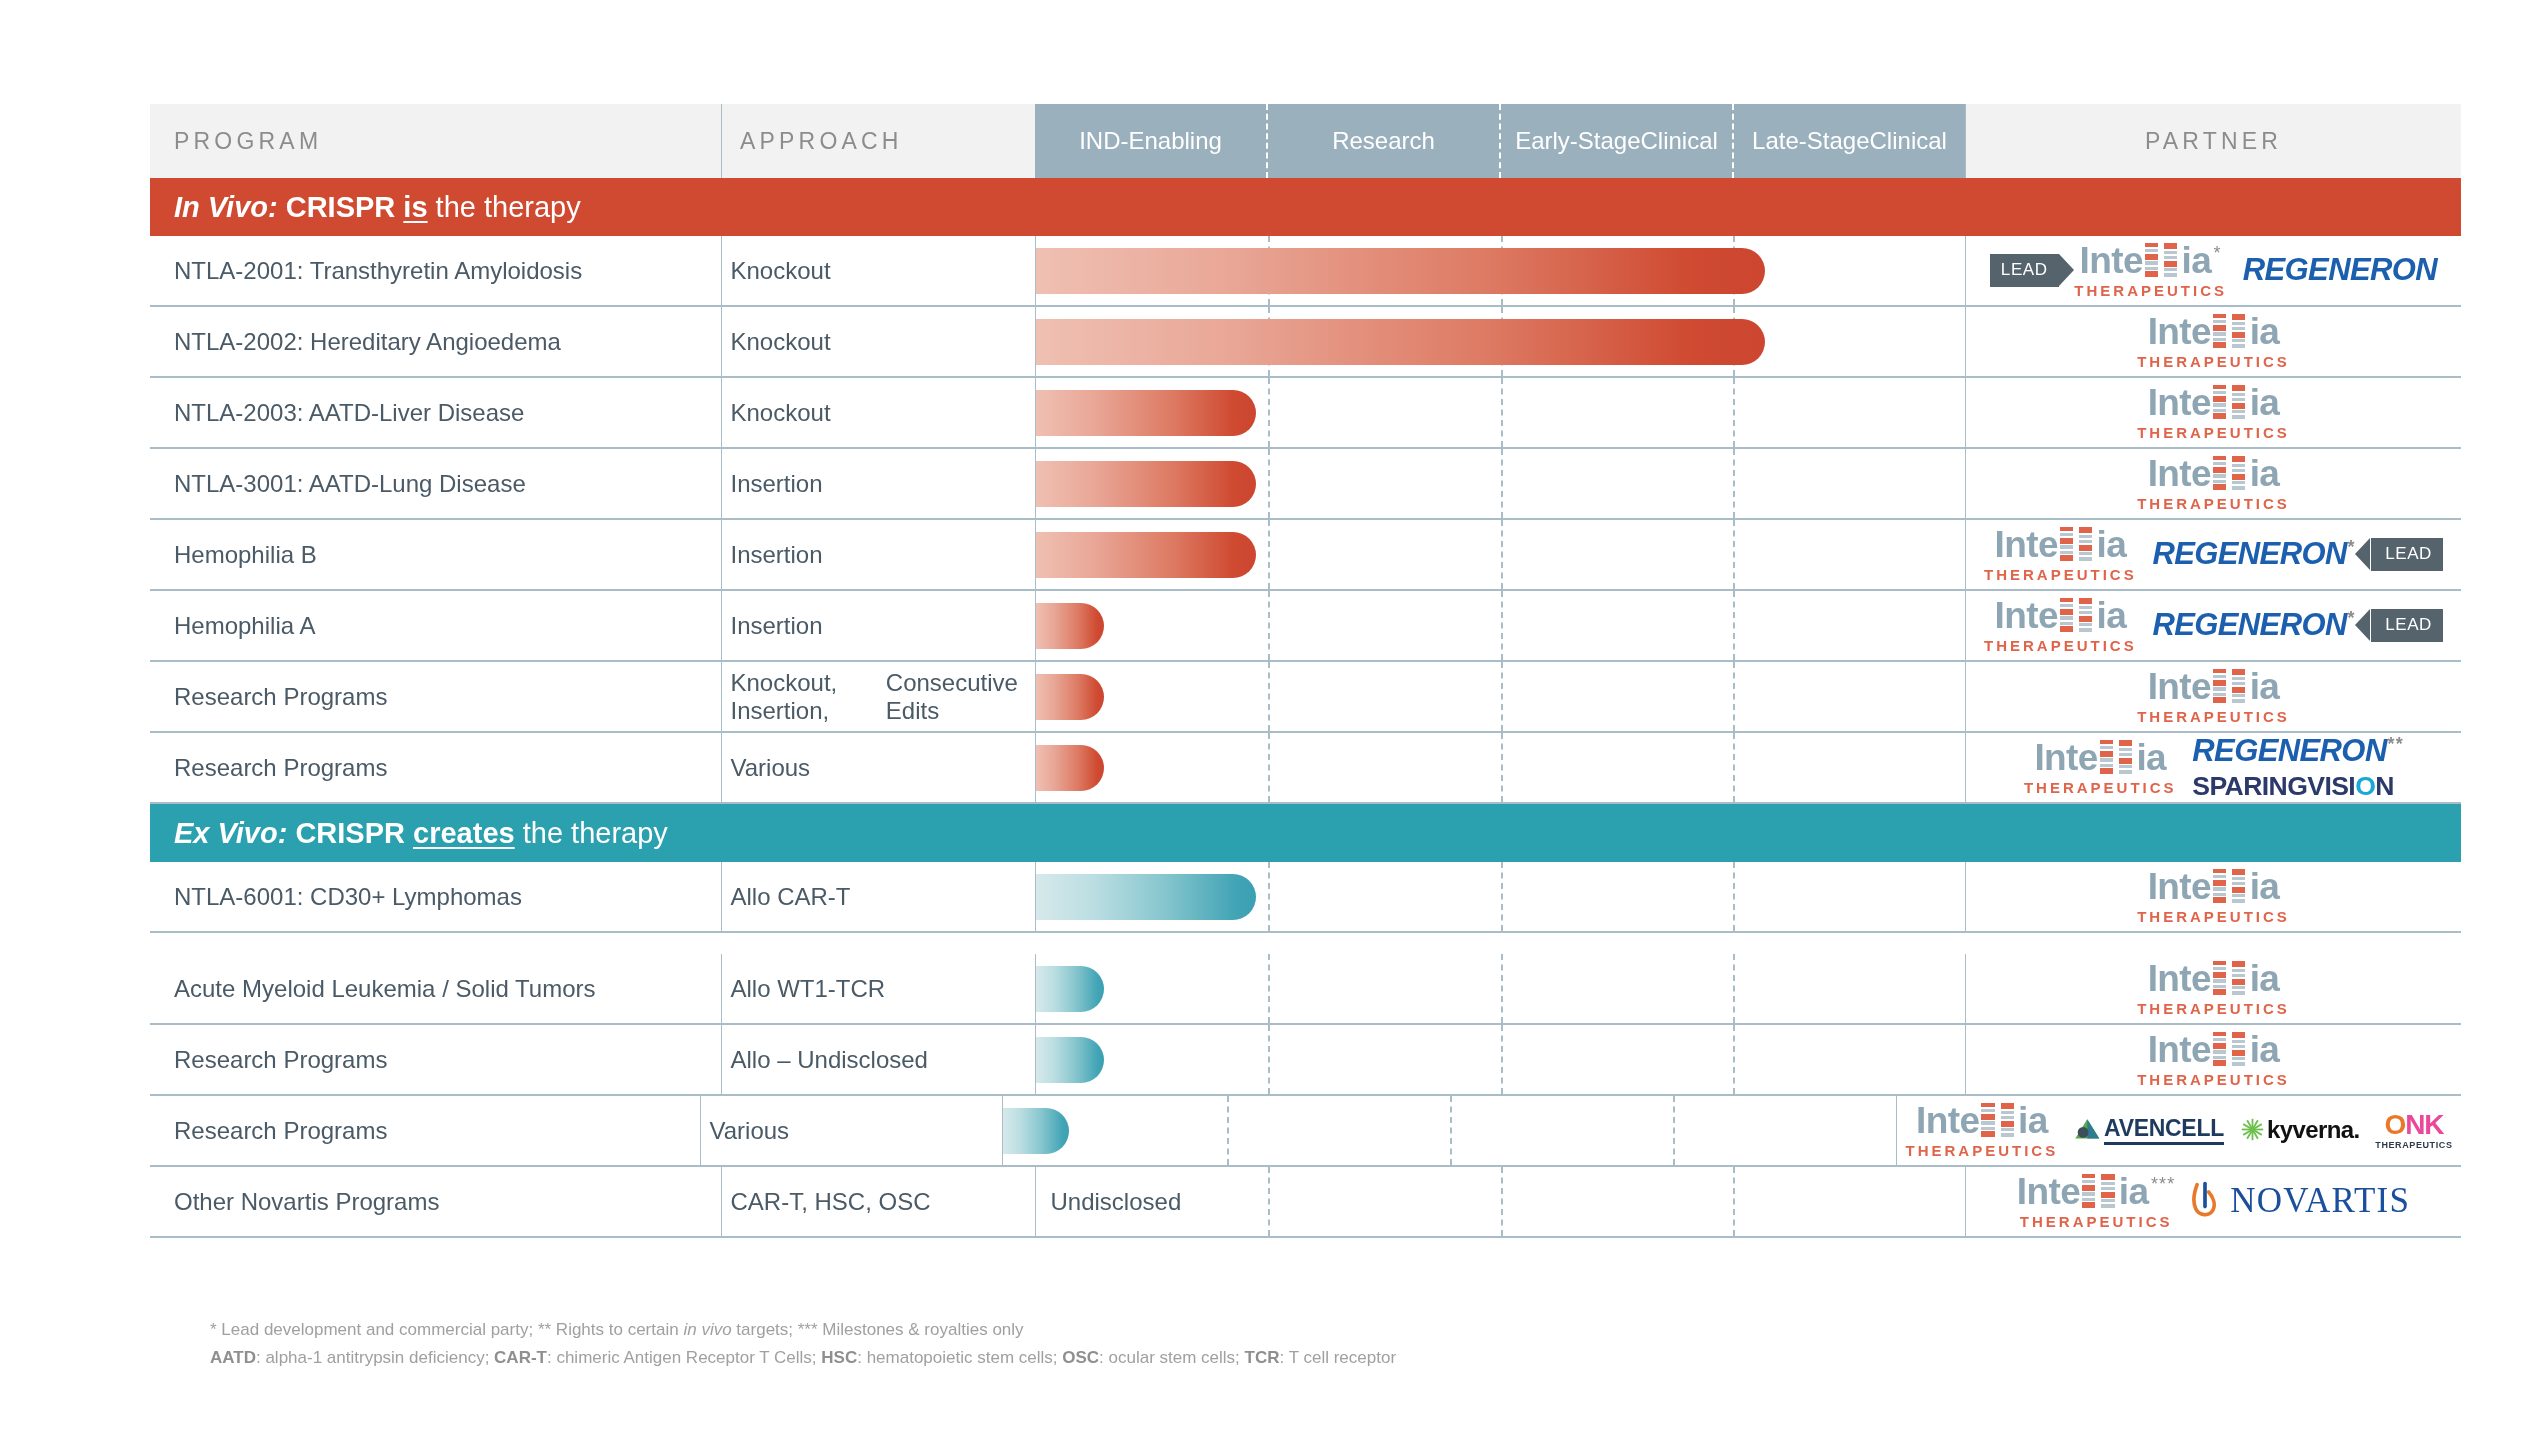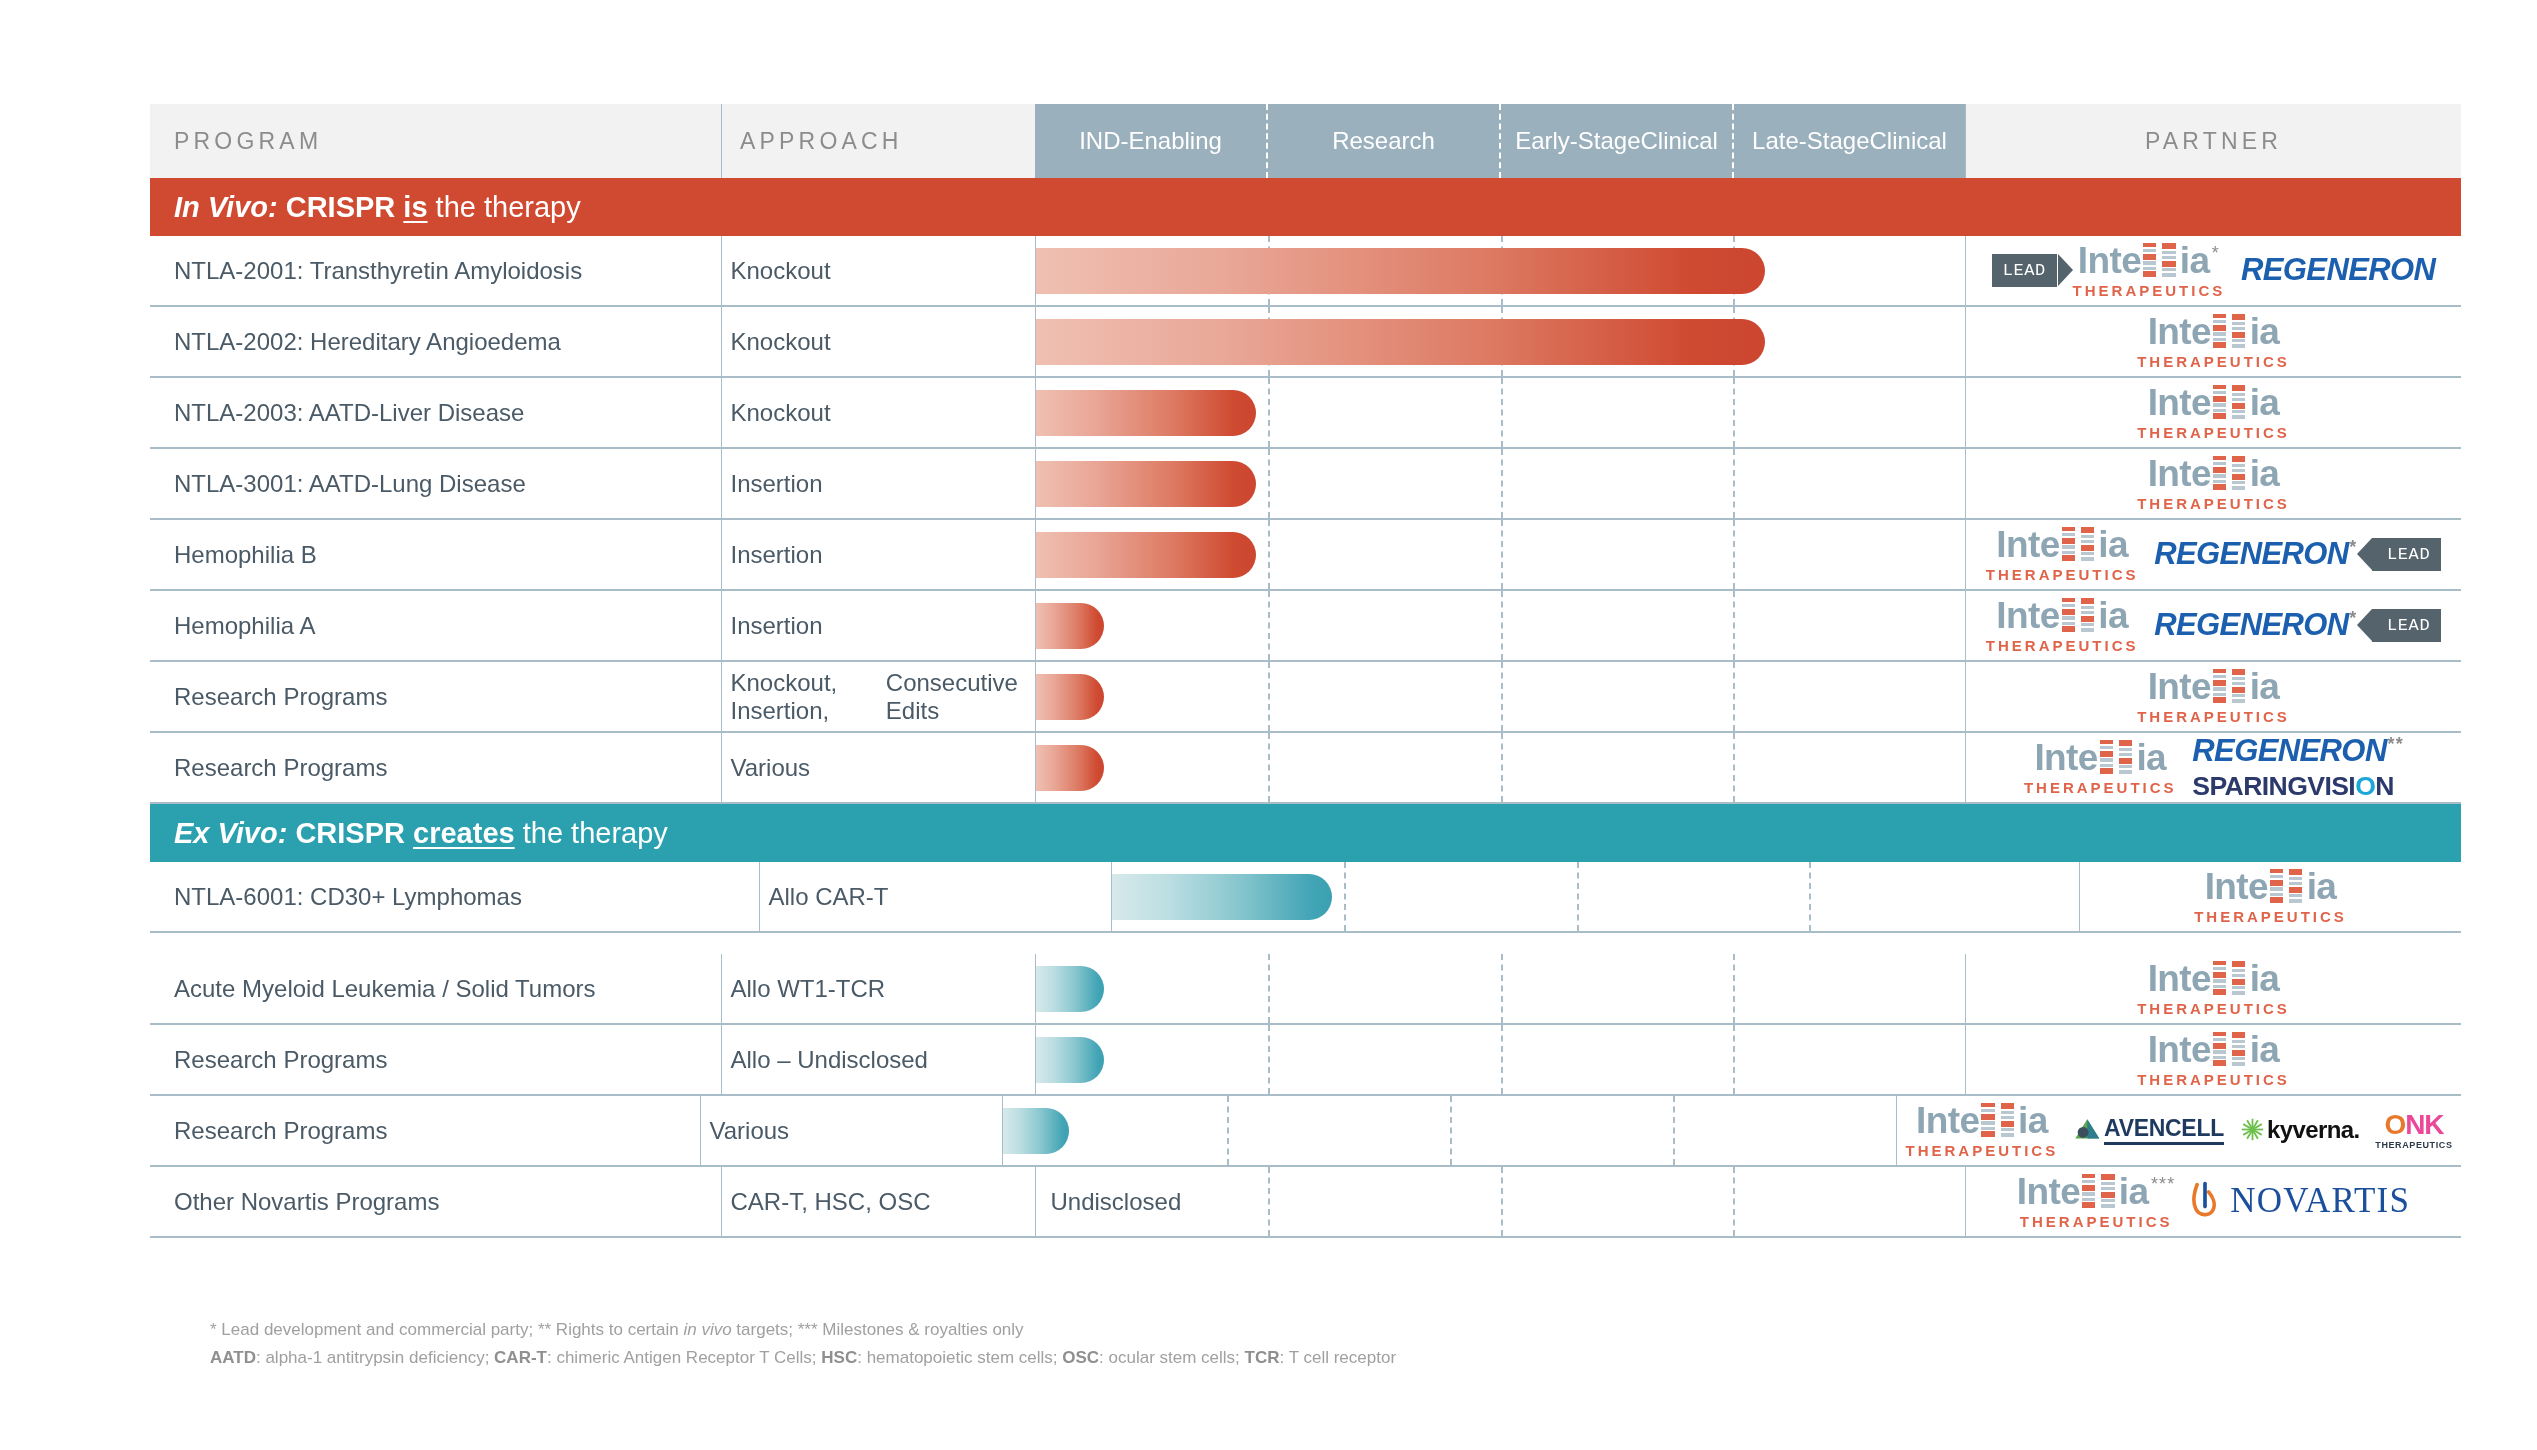--- a/index.html
+++ b/index.html
@@ -135,21 +135,21 @@
   .int-sub {
     font-size: 15px; letter-spacing: 3px; color: #e0644a;
     font-weight: 600; margin-top: 2.4px;
   }
 
   
   .lead {
     position: relative; display: inline-flex; align-items: center;
     justify-content: center; background: #55636d; color: #ffffff;
     font-size: 17px; letter-spacing: 0.6px;
-    height: 33px; padding: 0 11px; font-family: Liberation Mono, monospace;
+    height: 33px; padding: 0 11px;
   }
   .lead.right::after {
     content: ""; position: absolute; right: -15.7px; top: 0;
     border-top: 16.3px solid transparent; border-bottom: 16.3px solid transparent;
     border-left: 15.7px solid #55636d;
   }
   .lead.left { padding-left: 14.5px; }
   .lead.left::before {
     content: ""; position: absolute; left: -15.7px; top: 0;
     border-top: 16.3px solid transparent; border-bottom: 16.3px solid transparent;
@@ -543,21 +543,21 @@
               </div>
             </div>
           </div>
         </div>
       </div>
 
     <div class="band exvivo">
       <span class="ital">Ex Vivo:</span>&nbsp;<span class="bold">CRISPR</span>&nbsp;<span class="bold-u">creates</span>&nbsp;<span class="reg">the therapy</span>
     </div>
     <div id="exvivo-rows">
-        <div class="row" style="height: 71px; gap: 38px;">
+        <div class="row" style="height: 71px;">
           <div class="c-program">NTLA-6001: CD30+ Lymphomas</div>
           <div class="c-approach">Allo CAR-T</div>
           <div class="c-stages">
             <div class="guide" style="left: 25%;"></div>
             <div class="guide" style="left: 50%;"></div>
             <div class="guide" style="left: 75%;"></div>
             <div class="bar teal" style="width: 23.7%;"></div>
           </div>
           <div class="c-partner">
             <div class="partner-wrap">

